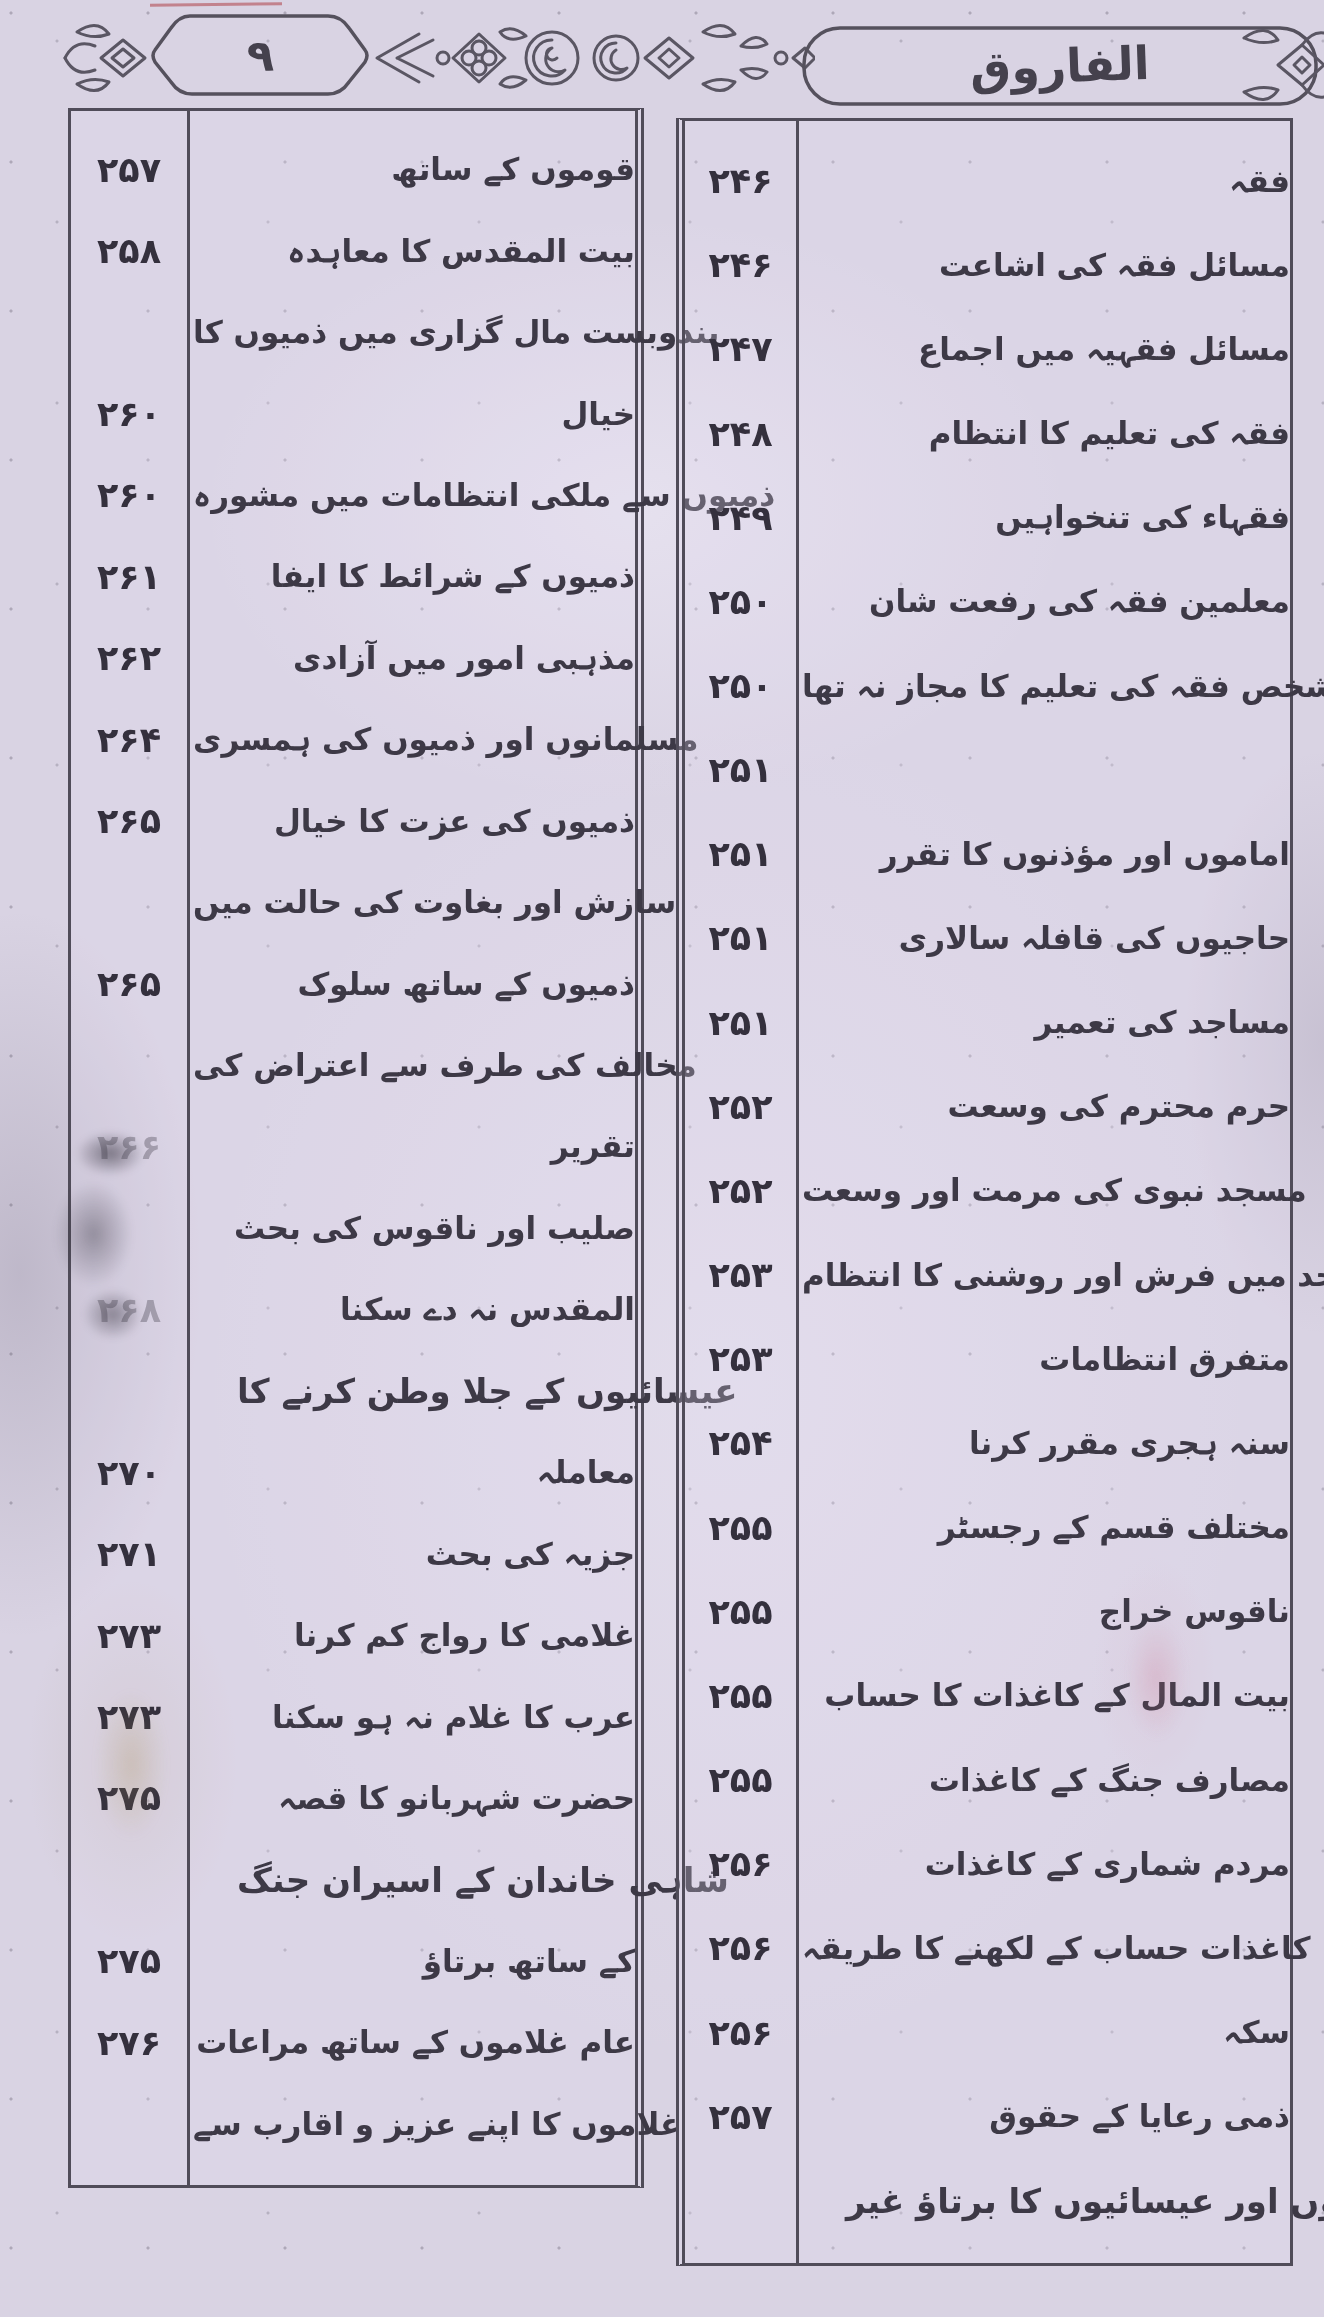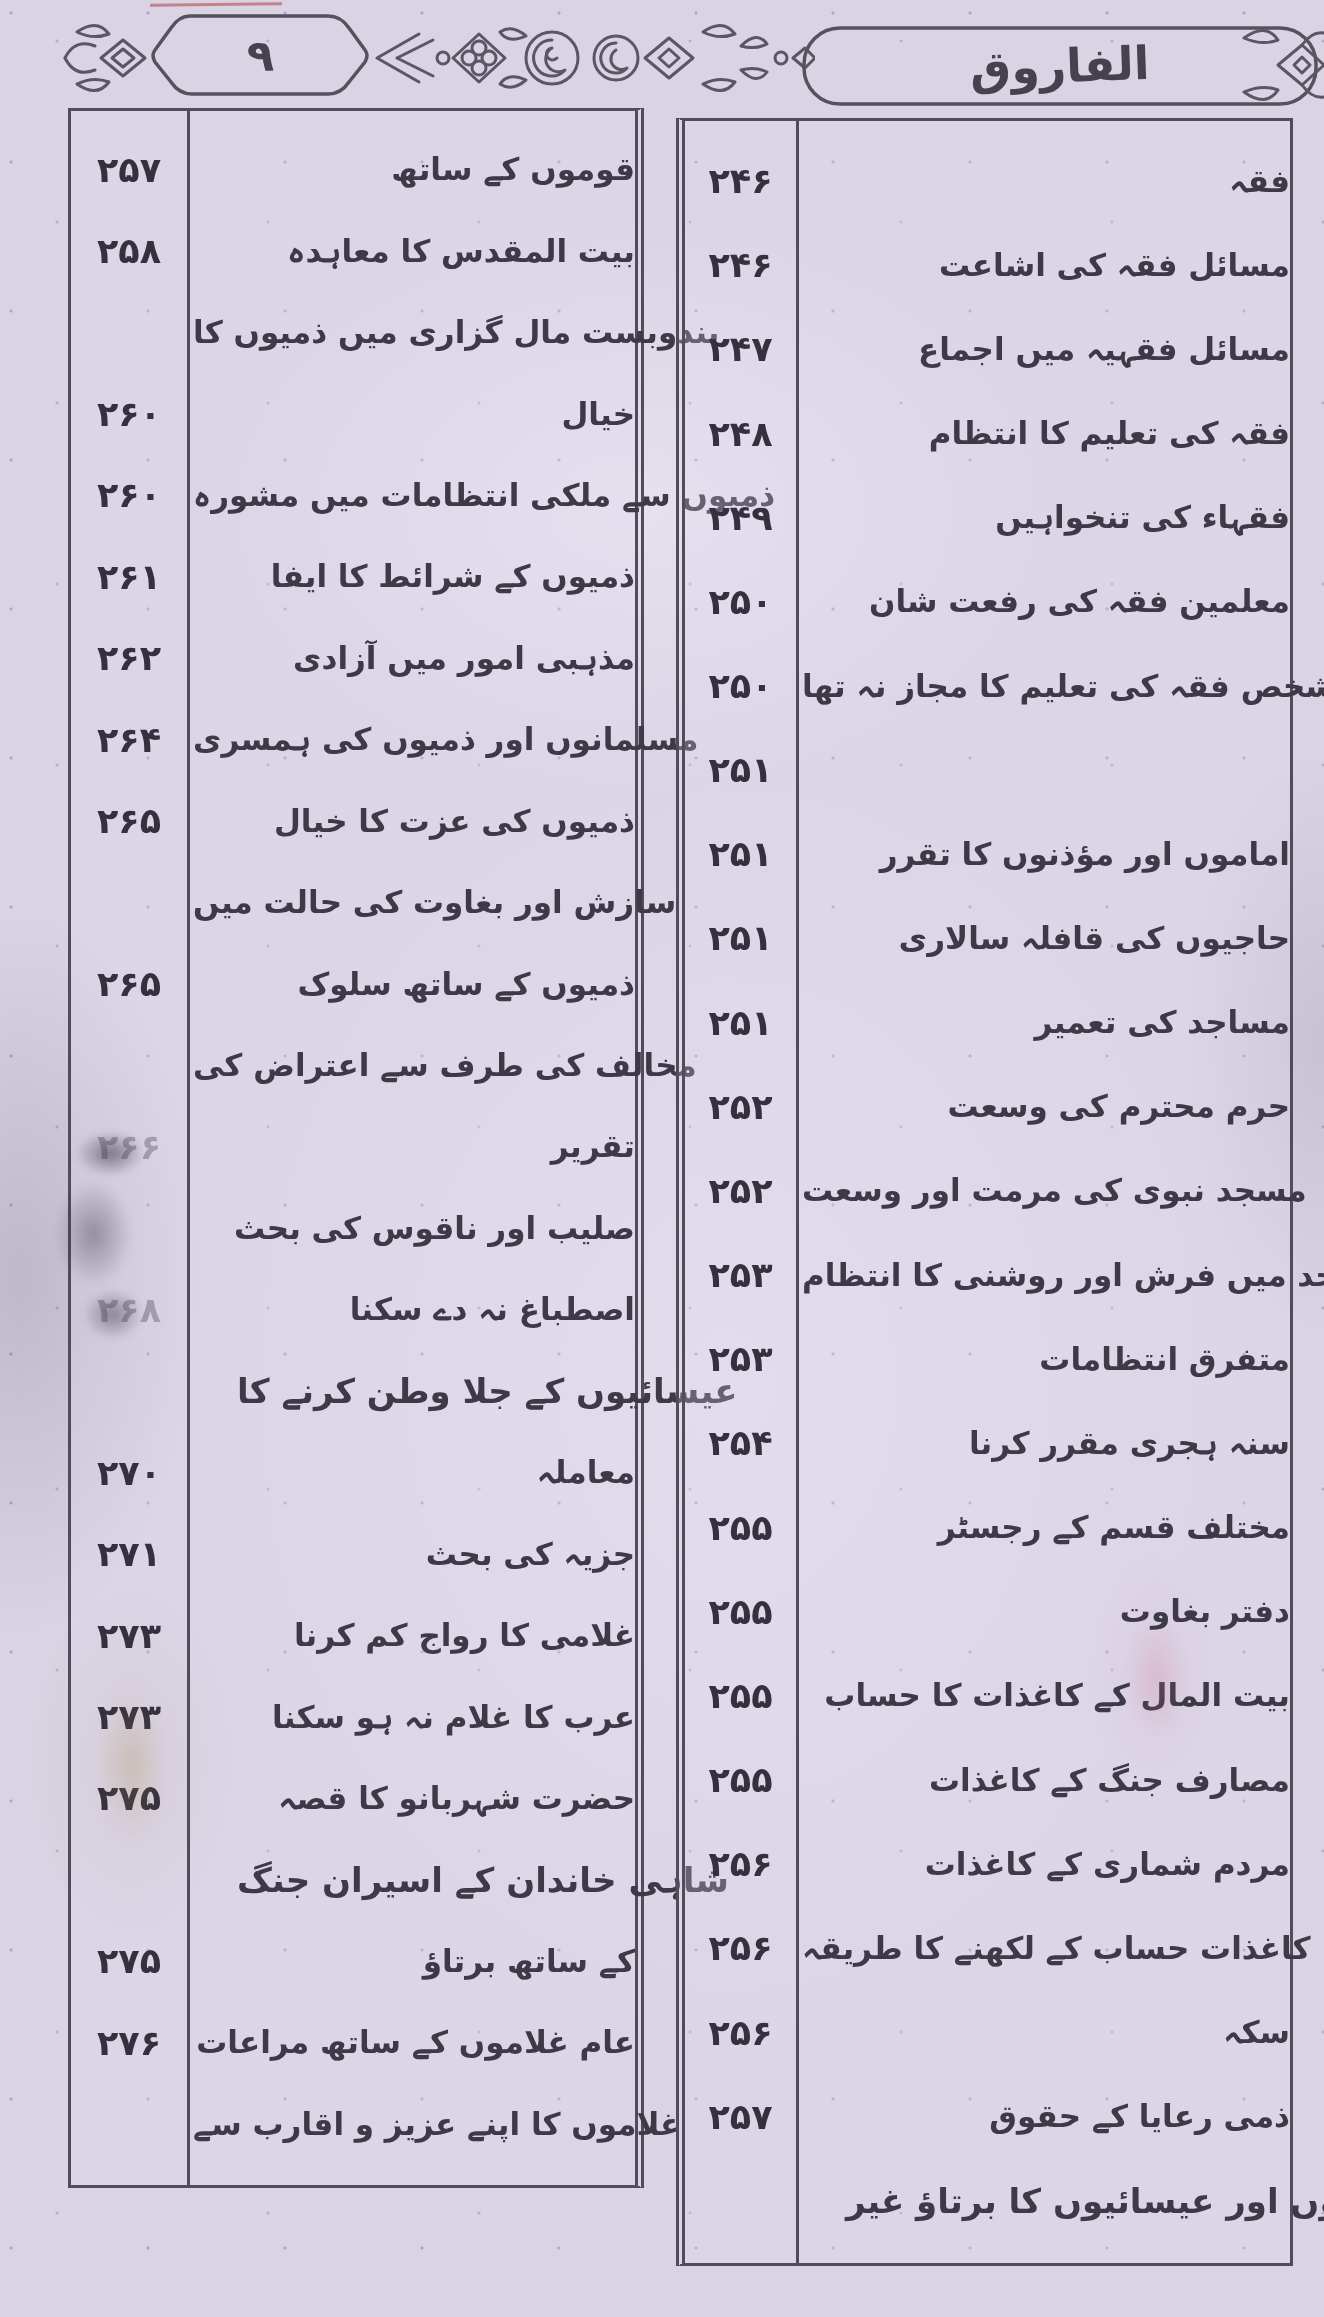--- a/index.html
+++ b/index.html
@@ -218,21 +218,21 @@
         <div class="row faint">
           <span class="num">۲۶۶</span>
           <span class="title">تقریر</span>
         </div>
         <div class="row">
           <span class="num"></span>
           <span class="title">صلیب اور ناقوس کی بحث</span>
         </div>
         <div class="row faint">
           <span class="num">۲۶۸</span>
-          <span class="title">اصطباغ نہ دے سکنا</span>
+          <span class="title">المقدس نہ دے سکنا</span>
         </div>
         <div class="row big">
           <span class="num"></span>
           <span class="title">عیسائیوں کے جلا وطن کرنے کا</span>
         </div>
         <div class="row">
           <span class="num">۲۷۰</span>
           <span class="title">معاملہ</span>
         </div>
         <div class="row">
@@ -335,21 +335,21 @@
         <div class="row">
           <span class="num">۲۵۴</span>
           <span class="title">سنہ ہجری مقرر کرنا</span>
         </div>
         <div class="row">
           <span class="num">۲۵۵</span>
           <span class="title">مختلف قسم کے رجسٹر</span>
         </div>
         <div class="row">
           <span class="num">۲۵۵</span>
-          <span class="title">دفتر بغاوت</span>
+          <span class="title">ناقوس خراج</span>
         </div>
         <div class="row">
           <span class="num">۲۵۵</span>
           <span class="title">بیت المال کے کاغذات کا حساب</span>
         </div>
         <div class="row">
           <span class="num">۲۵۵</span>
           <span class="title">مصارف جنگ کے کاغذات</span>
         </div>
         <div class="row">

